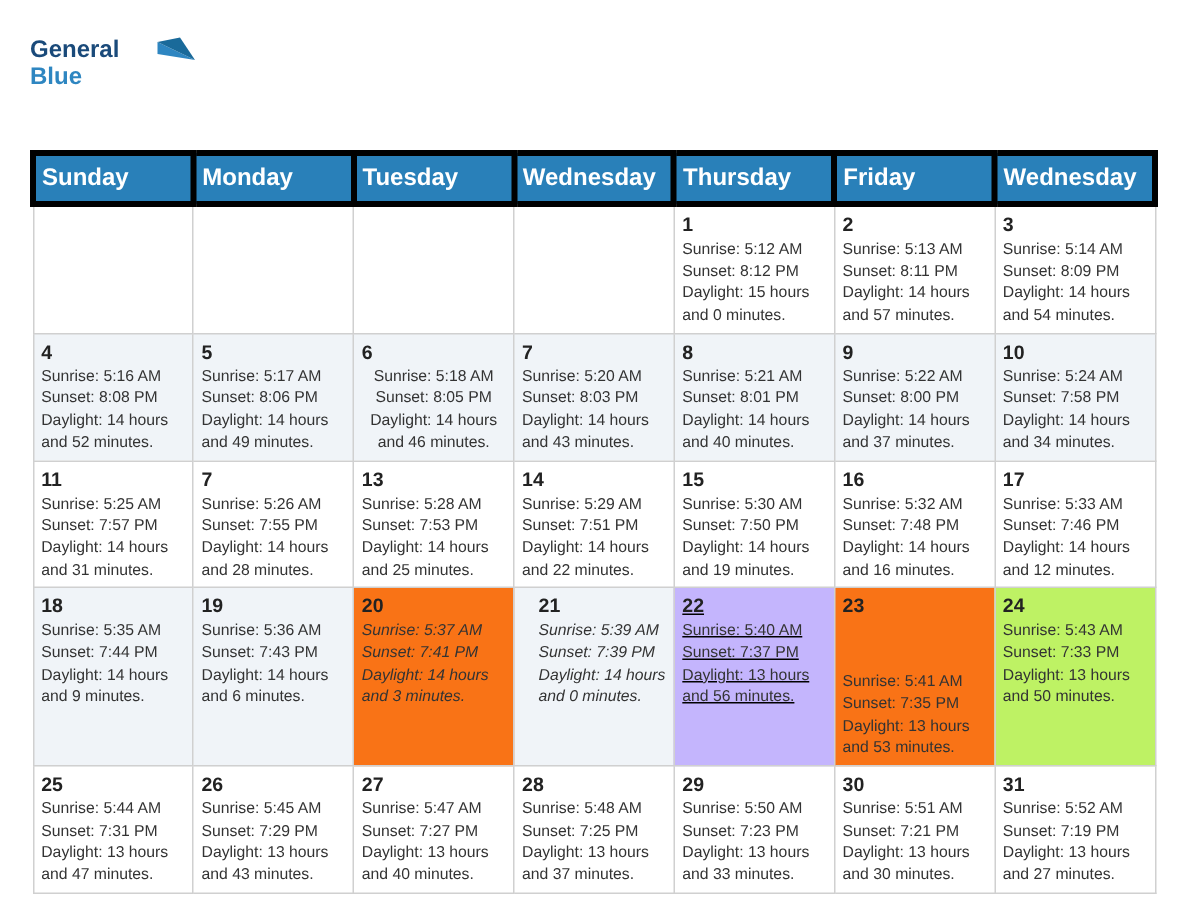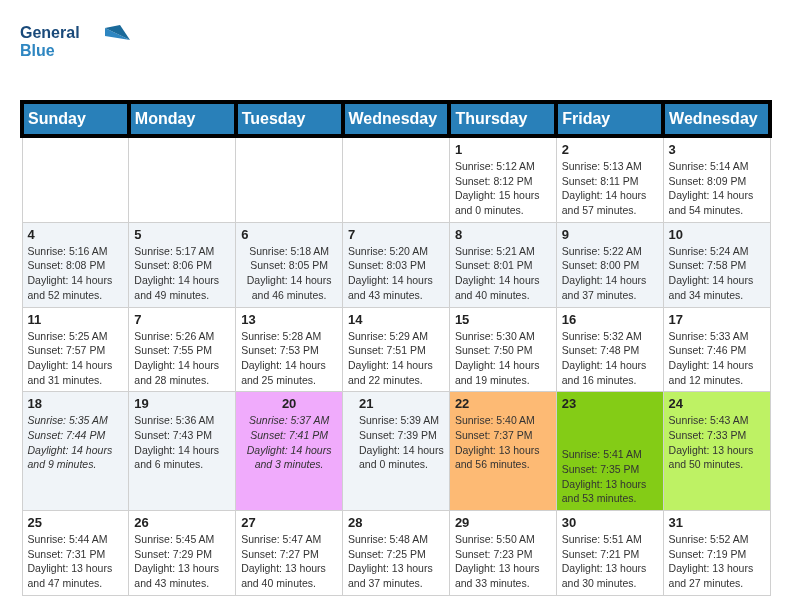--- a/index.html
+++ b/index.html
@@ -229,54 +229,54 @@
           <div class="day-num">17</div>
           <div class="cell-text" style="white-space: pre-line;">Sunrise: 5:33 AM
 Sunset: 7:46 PM
 Daylight: 14 hours
 and 12 minutes.</div>
         </td>
       </tr>
       <tr class="row-alt">
         <td class="cal-cell" style="background: rgb(240, 244, 248);">
           <div class="day-num">18</div>
-          <div class="cell-text" style="white-space: pre-line; font-style: italic;">Sunrise: 5:35 AM
+          <div class="cell-text" style="white-space: pre-line;">Sunrise: 5:35 AM
 Sunset: 7:44 PM
 Daylight: 14 hours
 and 9 minutes.</div>
         </td>
         <td class="cal-cell" style="background: rgb(240, 244, 248);">
           <div class="day-num">19</div>
           <div class="cell-text" style="white-space: pre-line;">Sunrise: 5:36 AM
 Sunset: 7:43 PM
 Daylight: 14 hours
 and 6 minutes.</div>
         </td>
-        <td class="cal-cell" style="background: #f0abfc; text-align: center;">
+        <td class="cal-cell" style="background: #f97316;">
           <div class="day-num">20</div>
           <div class="cell-text" style="white-space: pre-line; font-style: italic;">Sunrise: 5:37 AM
 Sunset: 7:41 PM
 Daylight: 14 hours
 and 3 minutes.</div>
         </td>
         <td class="cal-cell" style="background: rgb(240, 244, 248); padding-left: 16px;">
           <div class="day-num">21</div>
-          <div class="cell-text" style="white-space: pre-line;">Sunrise: 5:39 AM
+          <div class="cell-text" style="white-space: pre-line; font-style: italic;">Sunrise: 5:39 AM
 Sunset: 7:39 PM
 Daylight: 14 hours
 and 0 minutes.</div>
         </td>
-        <td class="cal-cell" style="background: #fdba74;">
+        <td class="cal-cell" style="background: #c4b5fd; text-decoration: underline;">
           <div class="day-num">22</div>
           <div class="cell-text" style="white-space: pre-line;">Sunrise: 5:40 AM
 Sunset: 7:37 PM
 Daylight: 13 hours
 and 56 minutes.</div>
         </td>
-        <td class="cal-cell" style="background: #84cc16;">
+        <td class="cal-cell" style="background: #f97316;">
           <div class="day-num">23</div>
           <div class="cell-text" style="white-space: pre-line; margin-top: 36px;">Sunrise: 5:41 AM
 Sunset: 7:35 PM
 Daylight: 13 hours
 and 53 minutes.</div>
         </td>
         <td class="cal-cell" style="background: #bef264;">
           <div class="day-num">24</div>
           <div class="cell-text" style="white-space: pre-line;">Sunrise: 5:43 AM
 Sunset: 7:33 PM

